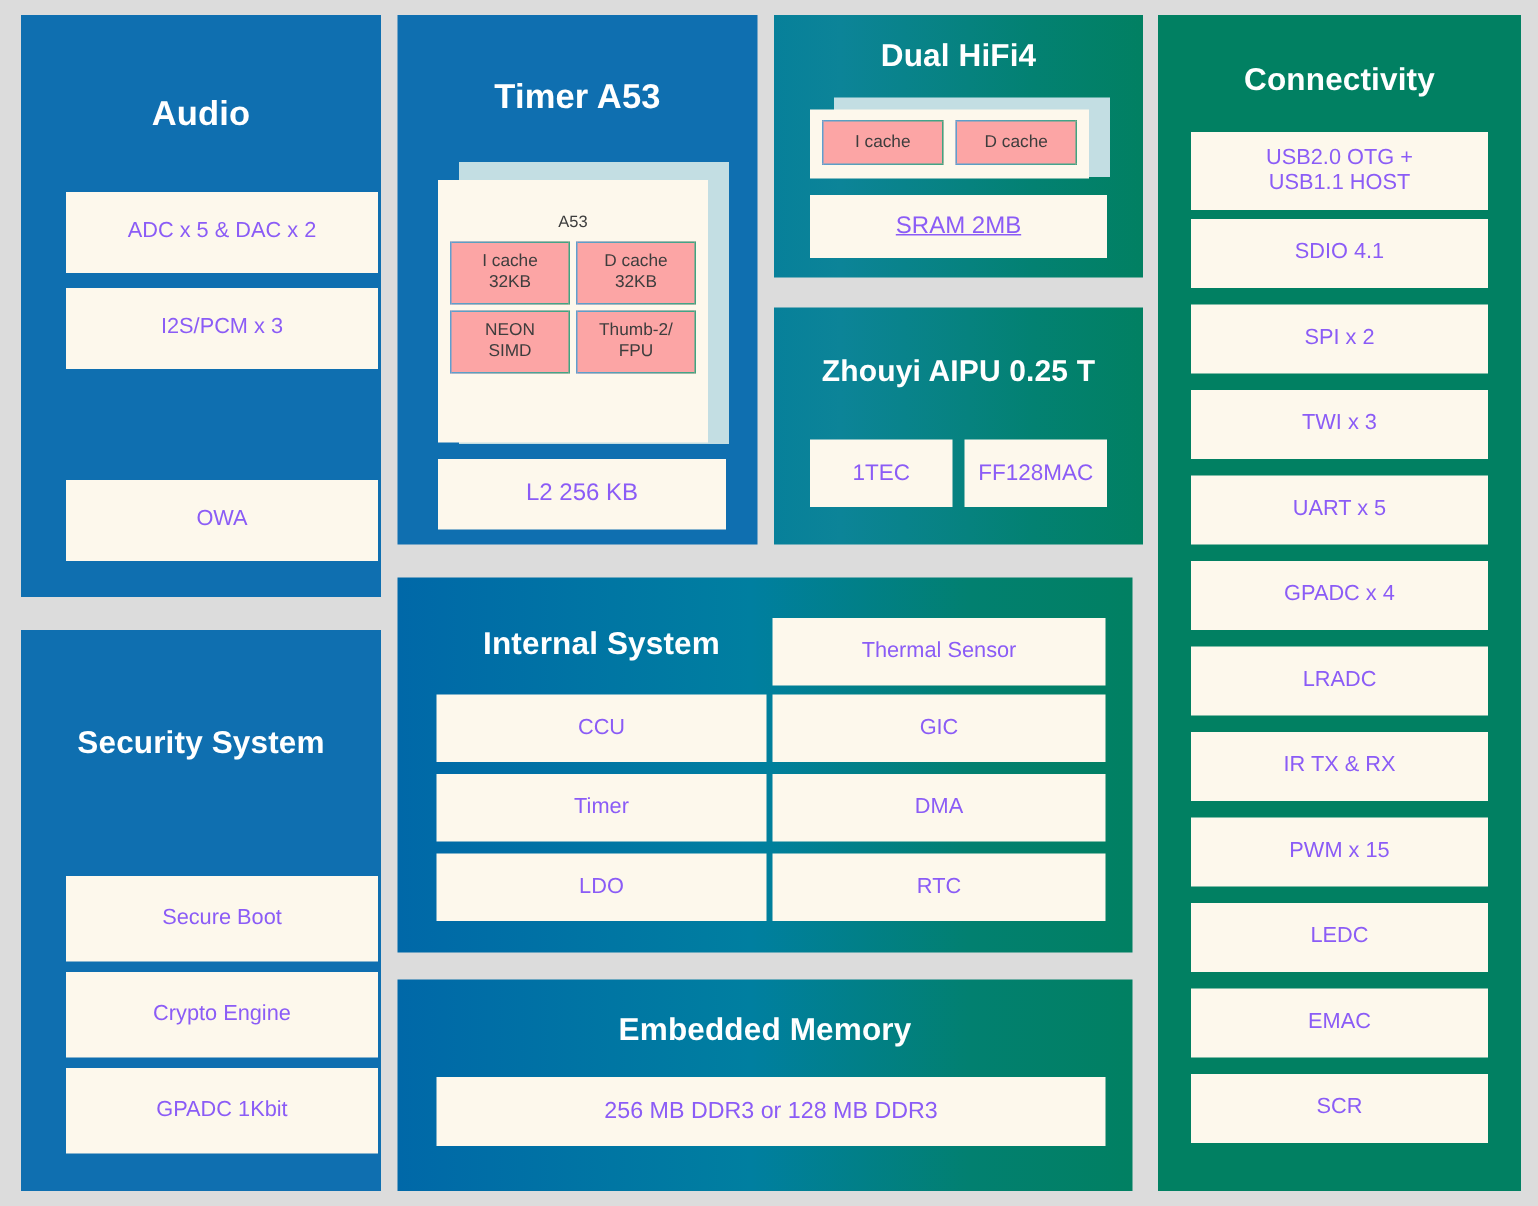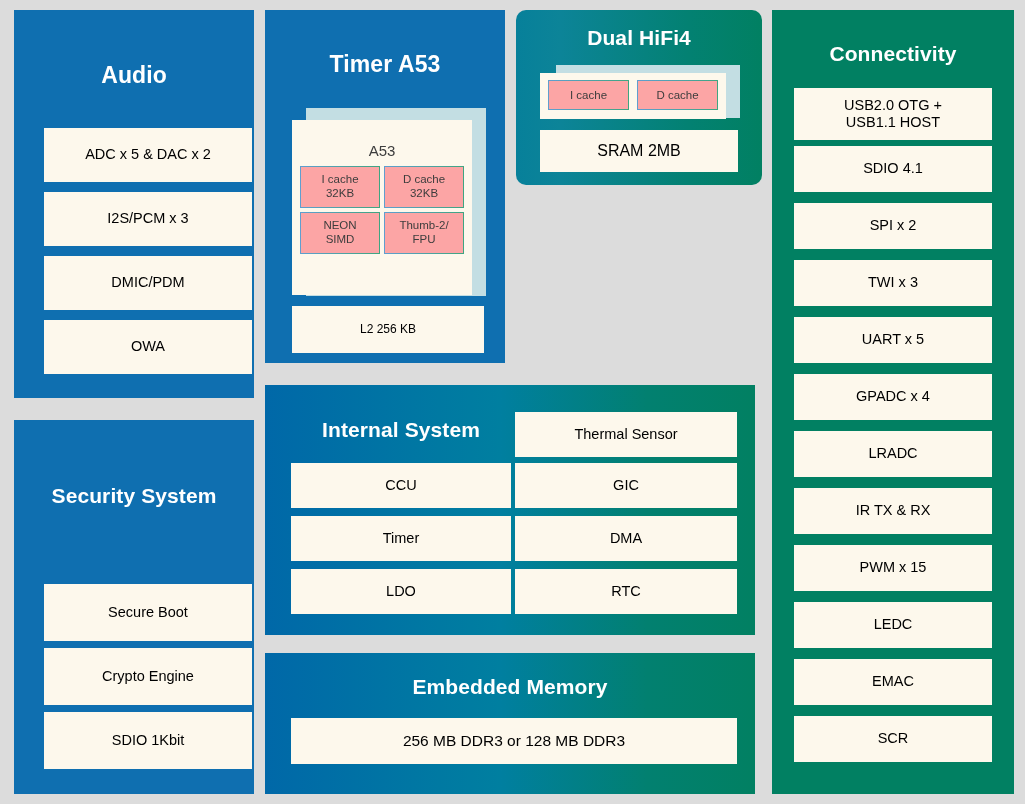--- a/index.html
+++ b/index.html
@@ -14,33 +14,33 @@
   
   .block { position: absolute; }
   .block-title {
     color: #ffffff;
     font-weight: bold;
     text-align: center;
     letter-spacing: .1px;
   }
   .cell {
     background: #fdf8ec;
-    color: #000000;
+    color: #8b5cf6;
     display: flex;
     align-items: center;
     justify-content: center;
     text-align: center;
     line-height: 1.18;
     font-size: 14.5px;
   }
 
   
   .fill-blue   { background: #0f6fb0; }
   .fill-green  { background: #018062; }
-  .grad-teal   { background: linear-gradient(90deg,#07809a 0%, #0c8498 18%, #038172 70%, #018062 100%); border-radius: 10px; }
+  .grad-teal   { background: linear-gradient(90deg,#07809a 0%, #0c8498 18%, #038172 70%, #018062 100%); }
   .grad-bg     { background: linear-gradient(90deg,#0068a8 0%, #007fa0 48%, #028070 78%, #018062 100%); }
 
   
   #audio { left: 14px; top: 10px; width: 240px; height: 388px; }
   #audio .block-title { font-size: 23px; margin-top: 52px; }
   #audio .cell { position: absolute; left: 30px; width: 208px; height: 54px; }
 
   
   #security { left: 14px; top: 420px; width: 240px; height: 374px; }
   #security .block-title { font-size: 21px; margin-top: 64px; }
@@ -51,46 +51,46 @@
   #a53 .block-title { font-size: 23px; margin-top: 41px; }
   .a53-stack { position: absolute; left: 27px; top: 98px; width: 190px; height: 195px; }
   .a53-back {
     position: absolute; left: 14px; top: 0; width: 180px; height: 188px;
     background: #c3dee3;
   }
   .a53-front {
     position: absolute; left: 0; top: 12px; width: 180px; height: 175px;
     background: #fdf8ec;
   }
-  .a53-label { text-align: center; font-size: 15px; color: #3d3d3d; padding-top: 22px; }
+  .a53-label { text-align: center; font-size: 11px; color: #3d3d3d; padding-top: 22px; }
   .a53-grid {
     display: grid; grid-template-columns: 1fr 1fr; gap: 4px;
     padding: 7px 8px 0 8px;
   }
   .mini {
     background: #fca5a5;
     border: 1px solid;
     border-image: linear-gradient(90deg,#5f9fd0,#3fa580) 1;
     font-size: 11.5px;
     color: #3d3d3d;
     text-align: center;
     line-height: 1.25;
     padding: 5px 0 6px;
   }
-  #a53 .l2 { position: absolute; left: 27px; top: 296px; width: 192px; height: 47px; font-size: 12px; }
+  #a53 .l2 { position: absolute; left: 27px; top: 296px; width: 192px; height: 47px; font-size: 16px; }
 
   
   #hifi4 { left: 516px; top: 10px; width: 246px; height: 175px; }
   #hifi4 .block-title { font-size: 21px; margin-top: 16px; }
   .hifi-stack { position: absolute; left: 24px; top: 55px; width: 200px; height: 60px; }
   .hifi-back { position: absolute; left: 16px; top: 0; width: 184px; height: 53px; background: #c3dee3; }
   .hifi-front { position: absolute; left: 0; top: 8px; width: 186px; height: 46px; background: #fdf8ec; }
   .hifi-grid { display: grid; grid-template-columns: 1fr 1fr; gap: 8px; padding: 7px 8px; }
   .hifi-grid .mini { font-size: 11.5px; padding: 7px 0; }
-  #hifi4 .sram { position: absolute; left: 24px; top: 120px; width: 198px; height: 42px; font-size: 16px; }
+  #hifi4 .sram { position: absolute; left: 24px; top: 120px; width: 198px; height: 42px; font-size: 16px; text-decoration: underline; }
 
   
   #aipu { left: 516px; top: 205px; width: 246px; height: 158px; }
   #aipu .block-title { font-size: 20px; margin-top: 32px; }
   .aipu-row { position: absolute; left: 24px; top: 88px; display: flex; gap: 8px; }
   .aipu-row .cell { width: 95px; height: 45px; font-size: 15px; }
 
   
   #internal { left: 265px; top: 385px; width: 490px; height: 250px; }
   #internal .block-title { font-size: 21px; position: absolute; left: 26px; top: 33px; width: 220px; text-align: center; }
@@ -111,29 +111,28 @@
 </style>
 </head>
 <body>
 
 <div id="canvas">
 
   <div class="block fill-blue" id="audio">
     <div class="block-title">Audio</div>
     <div class="cell" style="top:118px">ADC x 5 &amp; DAC x 2</div>
     <div class="cell" style="top:182px">I2S/PCM x 3</div>
-    <div class="cell" style="top:246px">DMIC/PDM</div>
     <div class="cell" style="top:310px">OWA</div>
   </div>
 
   <div class="block fill-blue" id="security">
     <div class="block-title">Security System</div>
     <div class="cell" style="top:164px">Secure Boot</div>
     <div class="cell" style="top:228px">Crypto Engine</div>
-    <div class="cell" style="top:292px">SDIO 1Kbit</div>
+    <div class="cell" style="top:292px">GPADC 1Kbit</div>
   </div>
 
   <div class="block fill-blue" id="a53">
     <div class="block-title">Timer A53</div>
     <div class="a53-stack">
       <div class="a53-back"></div>
       <div class="a53-front">
         <div class="a53-label">A53</div>
         <div class="a53-grid">
           <div class="mini">
@@ -165,20 +164,27 @@
       <div class="hifi-front">
         <div class="hifi-grid">
           <div class="mini">I cache</div>
           <div class="mini">D cache</div>
         </div>
       </div>
     </div>
     <div class="cell sram">SRAM 2MB</div>
   </div>
 
+  <div class="block grad-teal" id="aipu">
+    <div class="block-title">Zhouyi AIPU 0.25 T</div>
+    <div class="aipu-row">
+      <div class="cell">1TEC</div>
+      <div class="cell">FF128MAC</div>
+    </div>
+  </div>
 
   <div class="block grad-bg" id="internal">
     <div class="block-title">Internal System</div>
     <div class="cell col-r" style="top:27px">Thermal Sensor</div>
     <div class="cell col-l" style="top:78px">CCU</div>
     <div class="cell col-l" style="top:131px">Timer</div>
     <div class="cell col-l" style="top:184px">LDO</div>
     <div class="cell col-r" style="top:78px">GIC</div>
     <div class="cell col-r" style="top:131px">DMA</div>
     <div class="cell col-r" style="top:184px">RTC</div>

